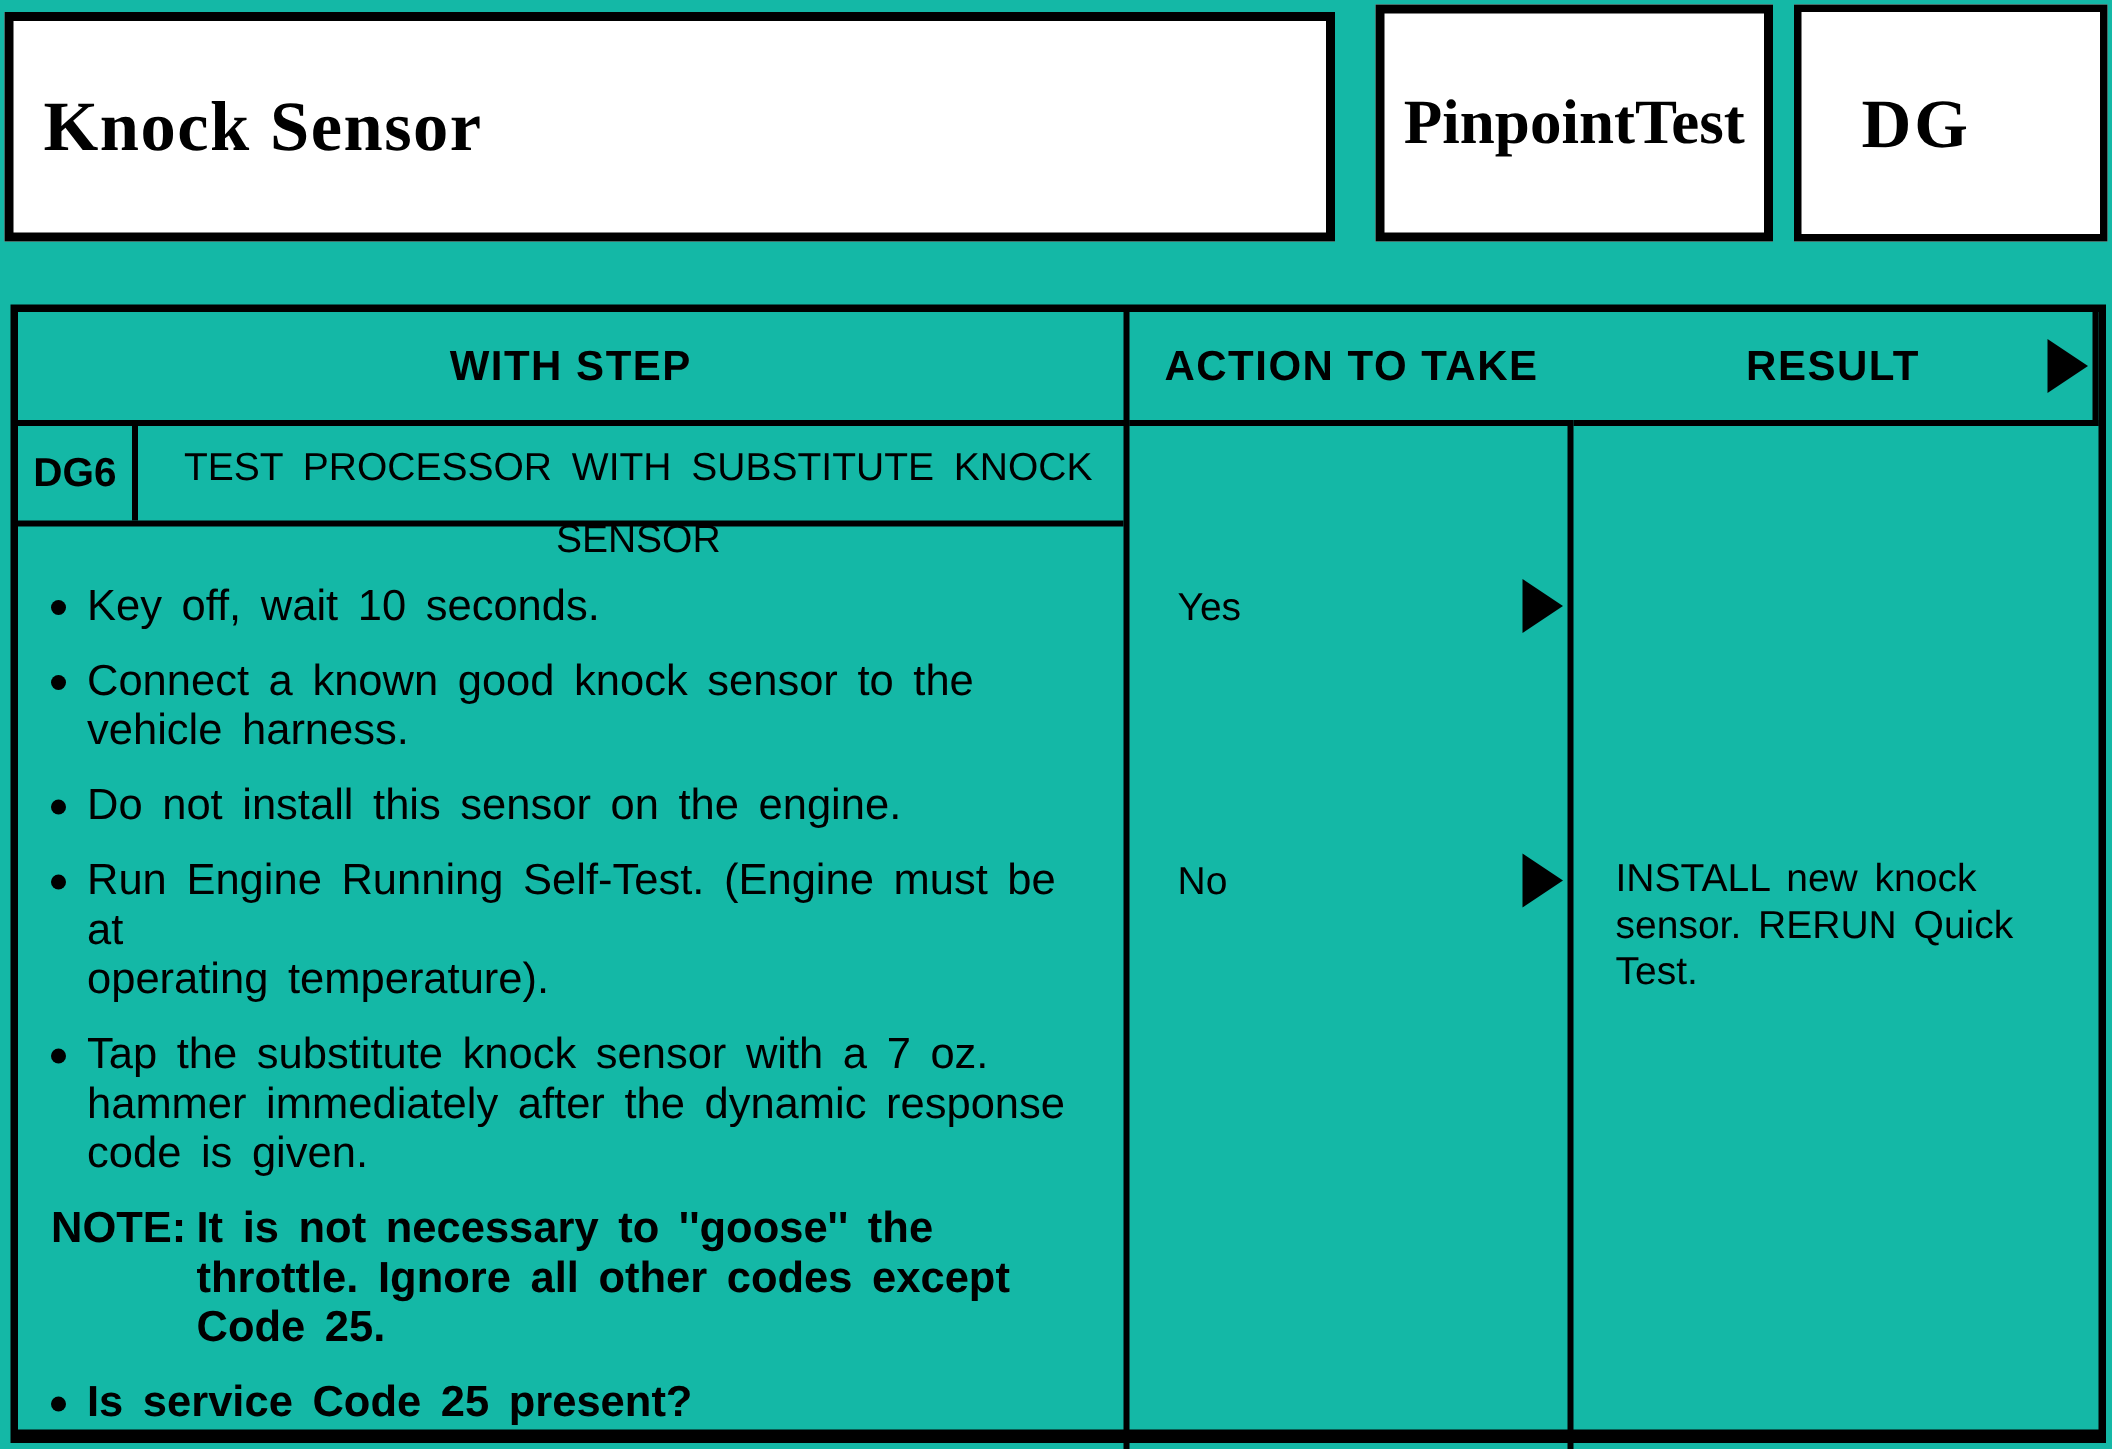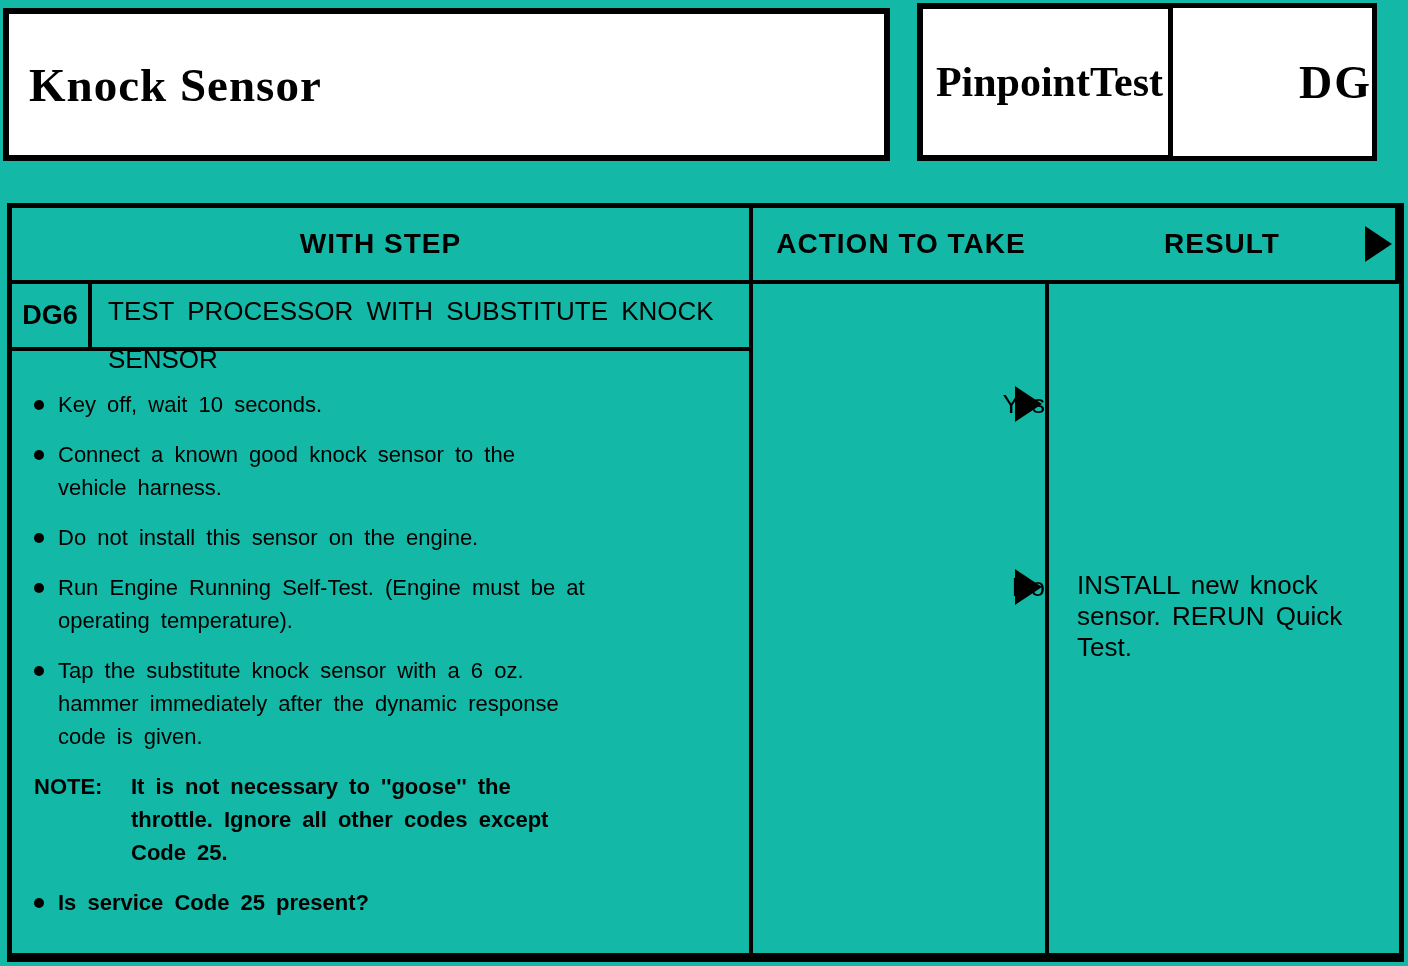--- a/index.html
+++ b/index.html
@@ -10,59 +10,59 @@
   
   .hbox {
     position:absolute; box-sizing:border-box; border:6px solid #000;
     font-family:"Liberation Serif", serif; font-weight:bold; background:#fff;
   }
   .box-title { left:3px; top:8px; width:887px; height:153px;
     display:flex; align-items:center; padding-left:20px; font-size:47px; letter-spacing:1px; }
   .box-pinpoint { left:917px; top:3px; width:265px; height:158px;
     display:flex; flex-direction:row; align-items:center; justify-content:center;
     font-size:42px; line-height:55px; }
-  .box-code { left:1168px; top:3px; width:209px; height:158px; border-width:5px;
-    display:flex; align-items:center; justify-content:flex-end; font-size:46px; letter-spacing:2px; }
+  .box-code { left:1196px; top:3px; width:209px; height:158px; border-width:5px;
+    display:flex; align-items:center; justify-content:flex-start; font-size:46px; letter-spacing:2px;padding-left:40px; }
 
   
   .ptable {
     position:absolute; left:7px; top:203px; width:1397px; height:759px; box-sizing:border-box;
     border:5px solid #000; border-bottom-width:9px;
     display:grid; grid-template-columns:741px 296px 1fr; grid-template-rows:76px 1fr;
   }
   .cell { box-sizing:border-box; }
   .th { border-bottom:4px solid #000; display:flex; align-items:center; justify-content:center;
         font-weight:bold; font-size:28px; letter-spacing:1px; }
   .bdr-r { border-right:4px solid #000; }
   .rel { position:relative; }
   .arrow-right { width:0; height:0; border-top:18px solid transparent;
         border-bottom:18px solid transparent; border-left:27px solid #000; }
   .th-arrow { position:absolute; right:3px; top:50%; margin-top:-18px; }
 
   
-  .step-head { display:flex; height:67px; border-bottom:4px solid #000; box-sizing:border-box; }
+  .step-head { display:flex; height:67px; border-bottom:4px solid #000; box-sizing:border-box;text-align:center; }
   .step-id { flex:0 0 80px; border-right:4px solid #000; box-sizing:border-box;
         display:flex; align-items:center; justify-content:center; font-weight:bold; font-size:27px; }
   .step-title { flex:1; padding:3px 6px 0 16px; font-size:26px; line-height:48px;
         white-space:pre-line; word-spacing:6px; }
   .steps { padding:20px 14px 0 22px; }
-  .para { margin:17px 0; font-size:22px; line-height:33px; }
+  .para { margin:17px 0; font-size:29px; line-height:33px; }
   .bullet { display:flex; }
   .dot { flex:0 0 10px; width:10px; height:10px; border-radius:50%; background:#000;
         margin:12px 14px 0 0; }
   .btext { flex:1; white-space:pre-line; word-spacing:5px; }
   .note { display:flex; font-weight:bold; }
   .note-label { flex:0 0 97px; }
   .note-text { white-space:pre-line; word-spacing:5px; }
   .bold { font-weight:bold; }
 
   
   .res-row { position:absolute; left:0; right:0; font-size:26px; line-height:33px; }
   .res-yes { top:104px; } .res-no { top:287px; }
-  .res-label { padding-left:48px;text-align:right; }
+  .res-label { padding-left:32px; }
   .res-arrow { position:absolute; right:3px; top:-2px; }
 
   
   .act { position:absolute; left:28px; right:8px; font-size:26px; line-height:31px;
         white-space:pre-line; word-spacing:4px; }
   .act-yes { top:103px; } .act-no { top:286px; }
 </style>
 </head>
 <body>
 
@@ -114,21 +114,21 @@
           <span class="dot"></span>
           <span class="btext">Do not install this sensor on the engine.</span>
         </div>
         <div class="para bullet">
           <span class="dot"></span>
           <span class="btext">Run Engine Running Self-Test. (Engine must be at
 operating temperature).</span>
         </div>
         <div class="para bullet">
           <span class="dot"></span>
-          <span class="btext">Tap the substitute knock sensor with a 6 oz.
+          <span class="btext">Tap the substitute knock sensor with a 7 oz.
 hammer immediately after the dynamic response
 code is given.</span>
         </div>
         <div class="para note">
           <span class="note-label">NOTE:</span>
           <span class="note-text">It is not necessary to ''goose'' the
 throttle. Ignore all other codes except
 Code 25.</span>
         </div>
         <div class="para bullet bold">

